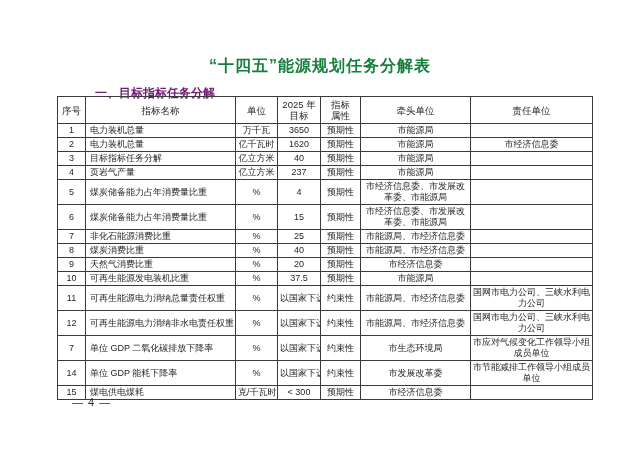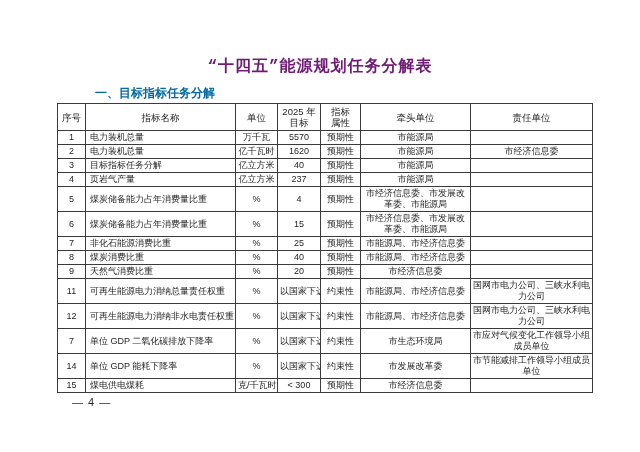--- a/index.html
+++ b/index.html
@@ -18,35 +18,34 @@
   }
   .doc-title {
     position: absolute;
     top: 56px;
     left: 0;
     width: 640px;
     text-align: center;
     font-size: 16px;
     font-weight: bold;
     letter-spacing: 1px;
-    color: #701a75;
-    font-family: Liberation Mono, monospace;
+    color: #15803d;
   }
   .section-heading {
     position: absolute;
     top: 85px;
     left: 95px;
     font-size: 12px;
     font-weight: bold;
-    color: #0369a1;
+    color: #701a75;
     text-align: center;
   }
   table.indicator-table {
     position: absolute;
-    top: 103px;
+    top: 96px;
     left: 57px;
     width: 535px;
     border-collapse: collapse;
     table-layout: fixed;
   }
   .indicator-table th,
   .indicator-table td {
     border: 1px solid #3a3a3a;
     font-size: 9px;
     line-height: 11px;
@@ -115,21 +114,21 @@
 属性</th>
         <th>牵头单位</th>
         <th>责任单位</th>
       </tr>
     </thead>
     <tbody>
         <tr>
           <td class="col-no">1</td>
           <td class="col-name">电力装机总量</td>
           <td class="col-unit">万千瓦</td>
-          <td class="col-target">5570</td>
+          <td class="col-target">3650</td>
           <td class="col-attr">预期性</td>
           <td class="col-lead">市能源局</td>
           <td class="col-resp"></td>
         </tr>
         <tr>
           <td class="col-no">2</td>
           <td class="col-name">电力装机总量</td>
           <td class="col-unit">亿千瓦时</td>
           <td class="col-target">1620</td>
           <td class="col-attr">预期性</td>
@@ -193,20 +192,29 @@
         <tr>
           <td class="col-no">9</td>
           <td class="col-name">天然气消费比重</td>
           <td class="col-unit">%</td>
           <td class="col-target">20</td>
           <td class="col-attr">预期性</td>
           <td class="col-lead">市经济信息委</td>
           <td class="col-resp"></td>
         </tr>
         <tr>
+          <td class="col-no">10</td>
+          <td class="col-name">可再生能源发电装机比重</td>
+          <td class="col-unit">%</td>
+          <td class="col-target">37.5</td>
+          <td class="col-attr">预期性</td>
+          <td class="col-lead">市能源局</td>
+          <td class="col-resp"></td>
+        </tr>
+        <tr>
           <td class="col-no">11</td>
           <td class="col-name">可再生能源电力消纳总量责任权重</td>
           <td class="col-unit">%</td>
           <td class="col-target">以国家下达为准</td>
           <td class="col-attr">约束性</td>
           <td class="col-lead">市能源局、市经济信息委</td>
           <td class="col-resp">国网市电力公司、三峡水利电力公司</td>
         </tr>
         <tr>
           <td class="col-no">12</td>

